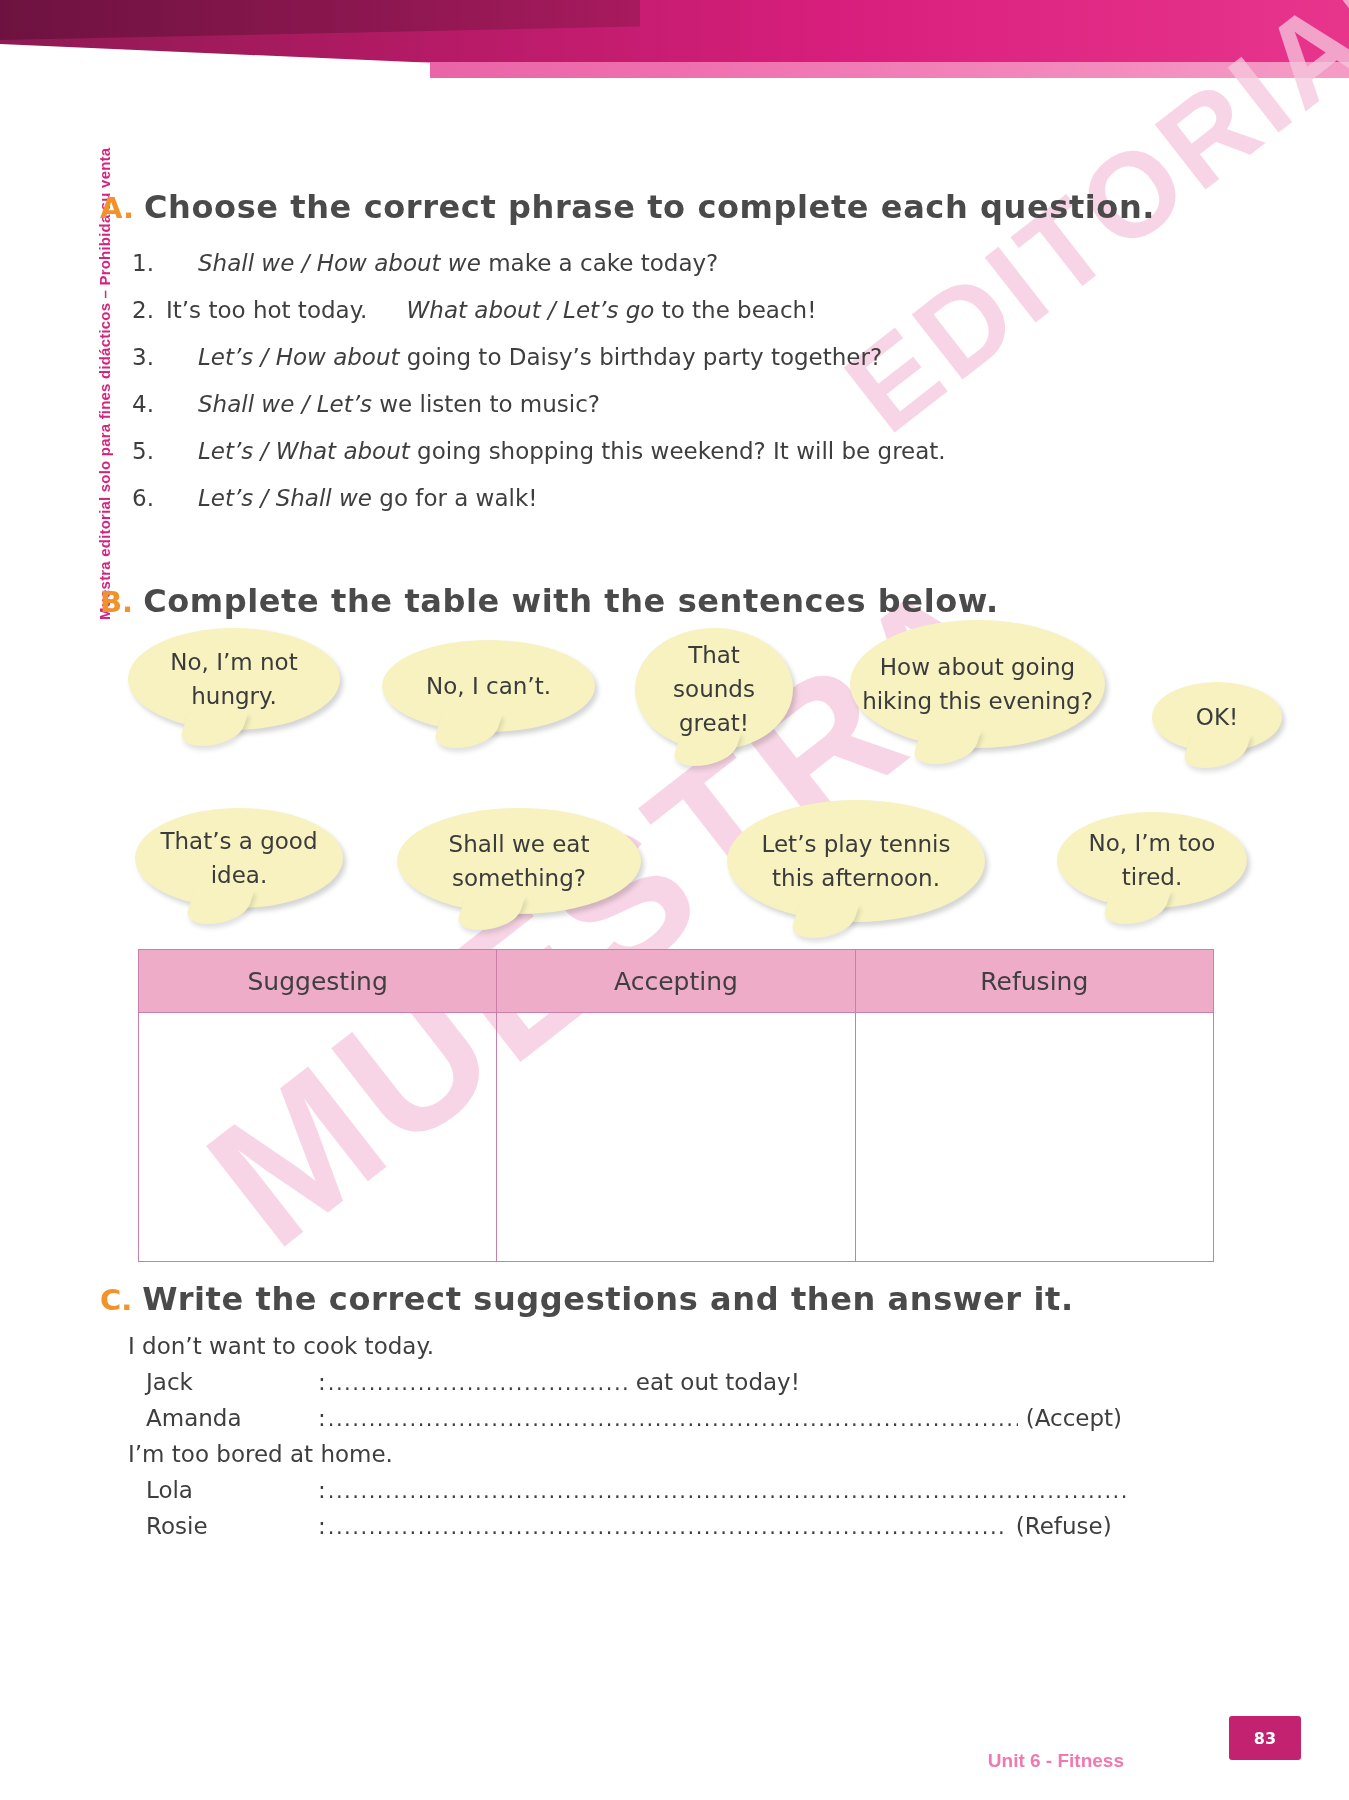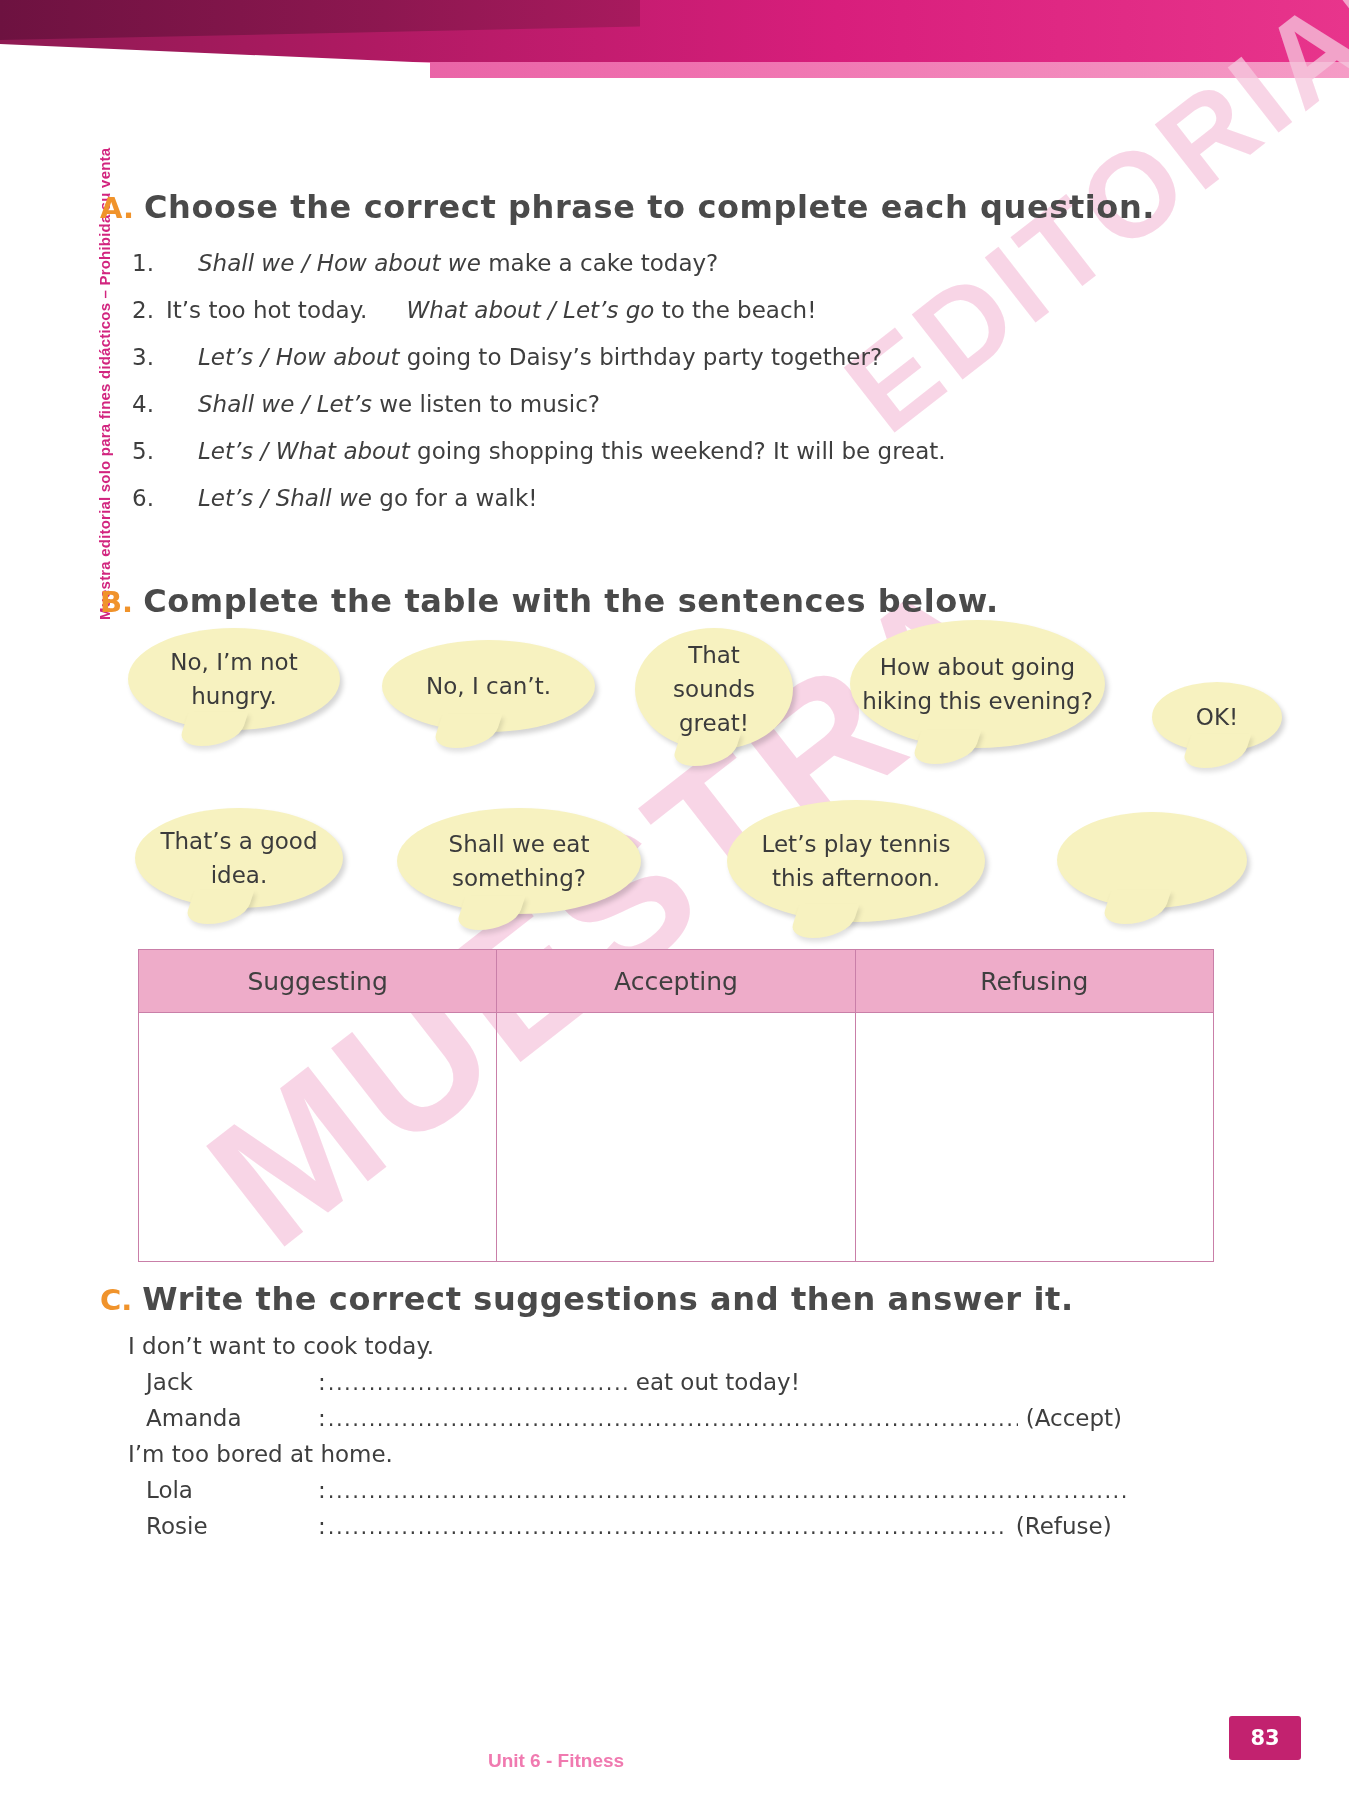--- a/index.html
+++ b/index.html
@@ -98,27 +98,27 @@
   .c-colon{margin-right:2px;}
   .dots{overflow:hidden;color:#3e3e3e;letter-spacing:1.5px;font-size:21px;}
   .d1{width:300px;}
   .d2{width:690px;}
   .d3{width:800px;}
   .d4{width:680px;}
   .c-tail{margin-left:8px;}
 
   
   .footer-text{
-    position:absolute;left:0;top:1750px;width:1112px;text-align:center;
+    position:absolute;left:12px;top:1750px;width:1112px;text-align:right;
     color:#f07ab0;font-weight:bold;font-size:19px;
     font-family:"Liberation Sans", sans-serif;
   }
   .page-num{
     position:absolute;right:48px;top:1716px;width:72px;height:44px;
-    background:#c2226f;color:#ffffff;font-weight:bold;font-size:21px;
+    background:#c2226f;color:#ffffff;font-weight:bold;font-size:16px;
     display:flex;align-items:center;justify-content:center;
     border-radius:3px;
   }
 </style>
 </head>
 <body>
 
 <div class="top-band">
   <div class="band-white"></div>
   <div class="band-magenta"></div>
@@ -201,20 +201,21 @@
     <span>Shall we eat something?</span>
     <span class="tail"></span>
   </div>
 
   <div class="bubble" style="left:727px;top:800px;width:258px;height:122px;">
     <span>Let’s play tennis this afternoon.</span>
     <span class="tail"></span>
   </div>
 
   <div class="bubble" style="left:1057px;top:812px;width:190px;height:96px;">
+    <span>No, I’m too tired.</span>
     <span class="tail"></span>
   </div>
 
   <div class="tbl">
     <div class="tbl-head">
       <div>Suggesting</div>
       <div>Accepting</div>
       <div>Refusing</div>
     </div>
     <div class="tbl-body">

